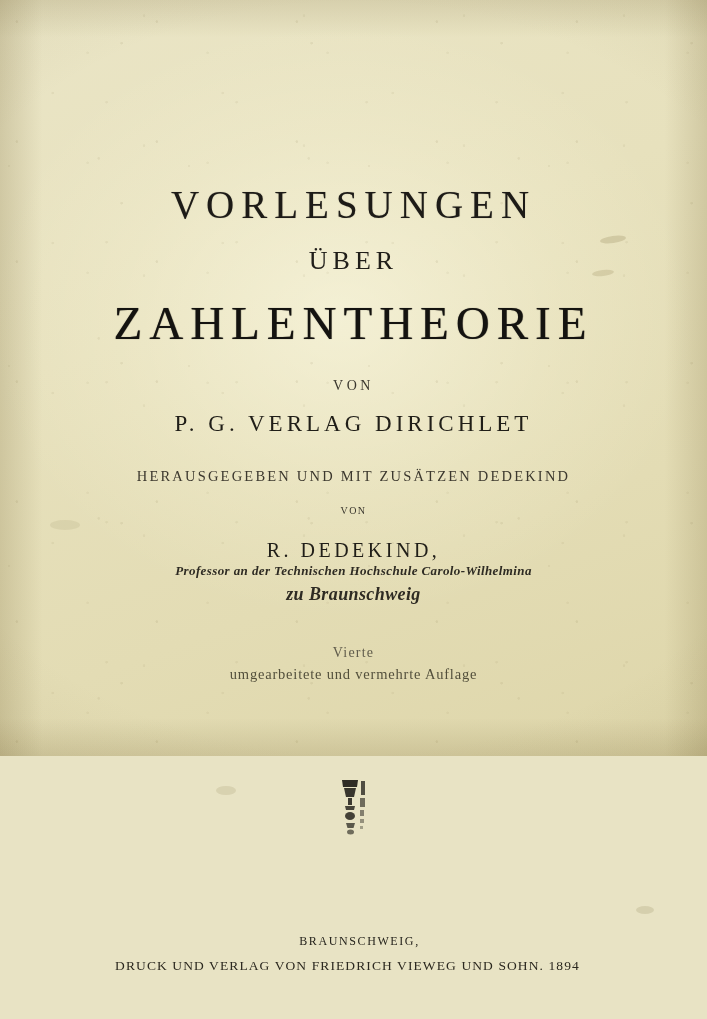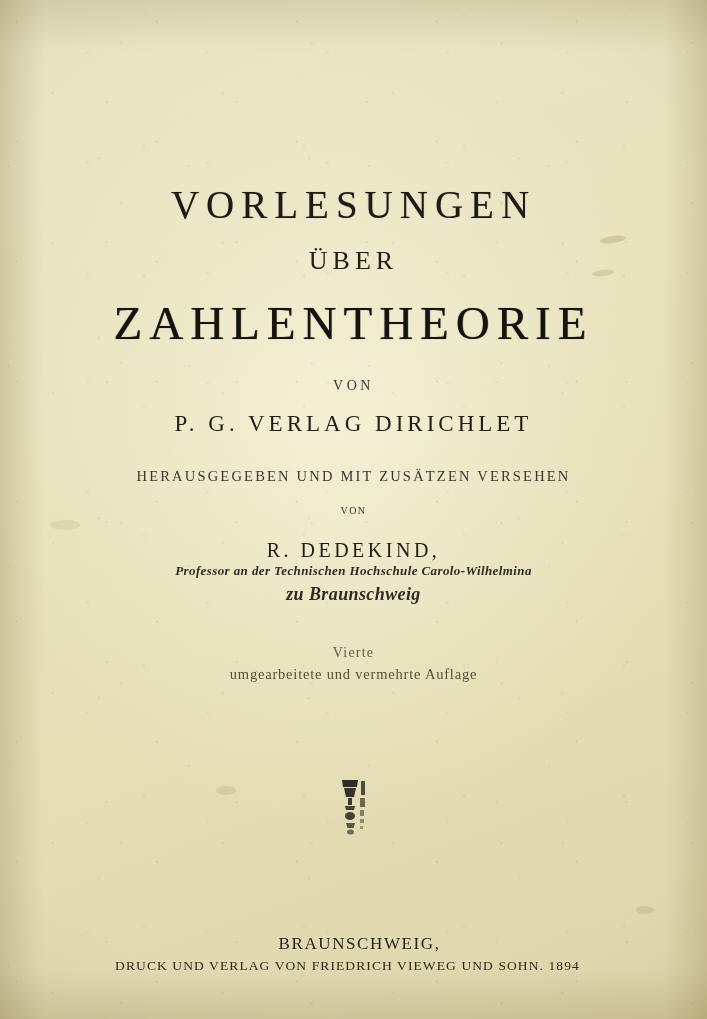--- a/index.html
+++ b/index.html
@@ -11,21 +11,21 @@
     height: 1019px;
     overflow: hidden;
     background: #e8e3c4;
     font-family: "Liberation Serif", serif;
   }
 
   
   #page {
     position: relative;
     width: 707px;
-    height: 1019px;
+    height: 756px;
     box-sizing: border-box;
     background:
       radial-gradient(ellipse 70% 55% at 48% 42%, rgba(255,253,233,0.55) 0%, rgba(255,252,228,0.18) 45%, rgba(0,0,0,0) 72%),
       radial-gradient(ellipse 120% 90% at 50% 50%, rgba(0,0,0,0) 55%, rgba(120,104,56,0.16) 88%, rgba(96,82,40,0.30) 100%),
       linear-gradient(160deg, #eae5c6 0%, #e7e1bd 38%, #e3dcb4 70%, #ded6aa 100%);
     color: #23211c;
   }
   
   #grain {
     position: absolute;
@@ -176,21 +176,21 @@
     left: 0; right: 0;
     top: 778px;
     height: 70px;
   }
   .ornament svg { display: block; margin: 0 auto; }
 
   .imprint-city {
     position: absolute;
     left: 0; right: 0;
     top: 934px;
-    font-size: 17px;
+    font-size: 12px;
     letter-spacing: 1.6px;
     color: #26241d;
     padding-left: 12px;
   }
   .imprint-line {
     position: absolute;
     left: 0; right: 12px;
     top: 958px;
     font-size: 13.5px;
     letter-spacing: 1.1px;
@@ -223,21 +223,21 @@
   <div class="blotch b5"></div>
 
   <div class="content">
     <div class="title-main">VORLESUNGEN</div>
     <div class="title-uber">ÜBER</div>
     <div class="title-zahlentheorie">ZAHLENTHEORIE</div>
 
     <div class="von-1">VON</div>
     <div class="author">P. G. VERLAG DIRICHLET</div>
 
-    <div class="editor-line">HERAUSGEGEBEN UND MIT ZUSÄTZEN VERSEHEN</div>
+    <div class="editor-line">HERAUSGEGEBEN UND MIT ZUSÄTZEN DEDEKIND</div>
     <div class="von-2">von</div>
     <div class="editor-name">R. DEDEKIND,</div>
     <div class="editor-aff1">Professor an der Technischen Hochschule Carolo-Wilhelmina</div>
     <div class="editor-aff2">zu Braunschweig</div>
 
     <div class="edition-1">Vierte</div>
     <div class="edition-2">umgearbeitete und vermehrte Auflage</div>
 
     <div class="ornament">
       <svg width="60" height="66" viewBox="0 0 60 66" aria-hidden="true">

